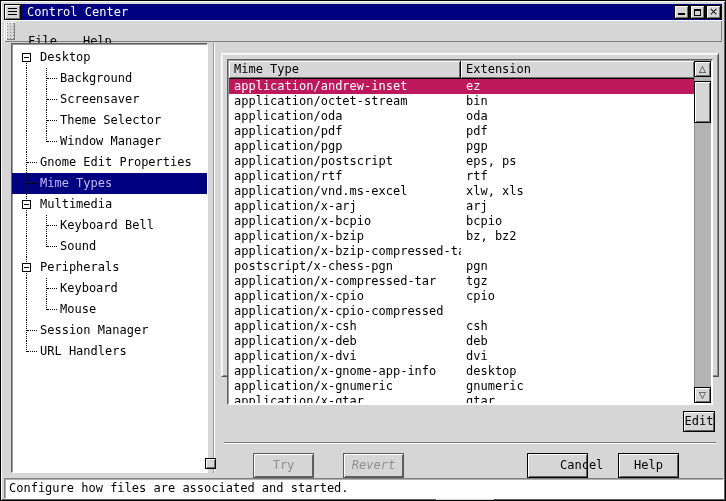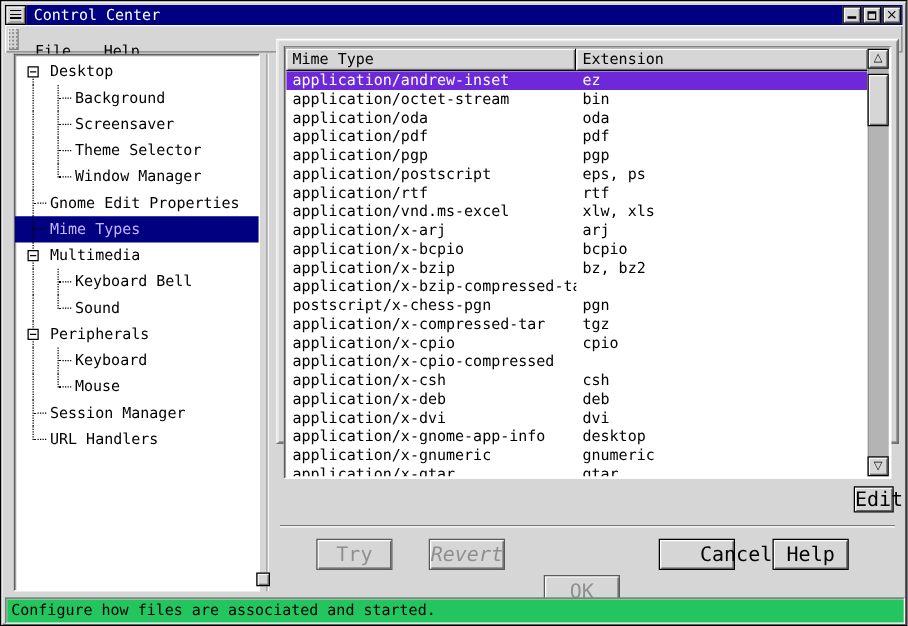--- a/index.html
+++ b/index.html
@@ -79,72 +79,72 @@
   
   .paned-handle {
     position:absolute; left:204px; top:457px; width:11px; height:11px; background:#d6d6d6;
     border:1px solid #000; box-shadow: inset 1px 1px 0 #fff, inset -1px -1px 0 #6e6e6e;
   }
   .paned-groove { position:absolute; left:212px; top:42px; width:2px; height:430px;
     border-left:1px solid #9a9a9a; border-right:1px solid #fff; }
 
   
   .right-pane {
-    position:absolute; left:220px; top:30px; width:498px; height:324px; background:#d6d6d6;
+    position:absolute; left:220px; top:52px; width:498px; height:324px; background:#d6d6d6;
     border:1px solid; border-color:#fff #4f4f4f #4f4f4f #fff;
     box-shadow: inset 1px 1px 0 #ececec, inset -1px -1px 0 #8a8a8a;
   }
   .scrolled {
     position:absolute; left:5px; top:5px; width:486px; height:346px;
     background:#fff; border:1px solid; border-color:#5f5f5f #fff #fff #5f5f5f;
     box-shadow: inset 1px 1px 0 #9c9c9c; overflow:hidden;
   }
   .header-row { position:absolute; left:1px; top:1px; height:18px; display:flex; }
   .hcell {
     background:#d6d6d6; height:18px; line-height:17px; padding-left:5px; white-space:nowrap;
     box-shadow: inset 1px 1px 0 #fff, inset -1px -1px 0 #6e6e6e;
     border-right:1px solid #000; border-bottom:1px solid #000;
   }
   .hcell.c0 { width:232px; } .hcell.c1 { width:233px; border-right:none; }
   .list-viewport { position:absolute; left:1px; top:19px; width:465px; bottom:1px; overflow:hidden; background:#fff; }
   .lrow { display:flex; height:15px; line-height:15px; white-space:nowrap; }
   .lrow .c0 { width:232px; padding-left:5px; overflow:hidden; }
   .lrow .c1 { width:233px; padding-left:5px; overflow:hidden; }
-  .lrow.selected { background:#6d28d9; color:#fff; }
+  .lrow.selected { background:#be185d; color:#fff; }
 
   
   .vscroll { position:absolute; top:1px; right:1px; bottom:1px; width:17px; background:#b4b4b4;
     box-shadow: inset 1px 1px 0 #8f8f8f; }
   .sbtn {
     position:absolute; left:0; width:17px; height:16px; background:#d6d6d6; border:1px solid #000;
     box-shadow: inset 1px 1px 0 #fff, inset -1px -1px 0 #6e6e6e;
     display:flex; align-items:center; justify-content:center;
     font-family:"DejaVu Sans",sans-serif; font-size:9px; line-height:9px;
   }
   .sbtn.up { top:0; } .sbtn.down { bottom:0; }
   .sthumb {
     position:absolute; left:0; top:20px; width:17px; height:42px; background:#d6d6d6;
     border:1px solid #000; box-shadow: inset 1px 1px 0 #fff, inset -1px -1px 0 #6e6e6e;
   }
 
   
   .btn {
     background:#d6d6d6; border:1px solid #000;
     box-shadow: inset 1px 1px 0 #fff, inset -1px -1px 0 #5f5f5f;
-    text-align:center; font-family:"DejaVu Sans Mono",monospace; font-size:16px;
+    text-align:center; font-family:"DejaVu Sans Mono",monospace; font-size:12px;
   }
   .btn.disabled { color:#8f8f8f; border-color:#5a5a5a; }
   .edit-btn { position:absolute; left:461px; top:357px; width:32px; height:21px; line-height:19px; }
   .hsep { position:absolute; left:2px; top:388px; right:2px; height:2px;
     border-top:1px solid #7a7a7a; border-bottom:1px solid #fff; }
   .action-btn { position:absolute; top:399px; width:61px; height:25px; line-height:23px; }
 
   
   .statusbar {
-    position:absolute; left:3px; top:477px; width:720px; height:21px; background:#22c55e;
+    position:absolute; left:3px; top:477px; width:720px; height:21px; background:#ffffff;
     border:1px solid; border-color:#808080 #fff #fff #808080;
     box-shadow: inset 1px 1px 0 #b0b0b0;
     line-height:19px; padding-left:4px; white-space:nowrap;
   }
 </style>
 </head>
 <body>
 
 <div class="window">
 

